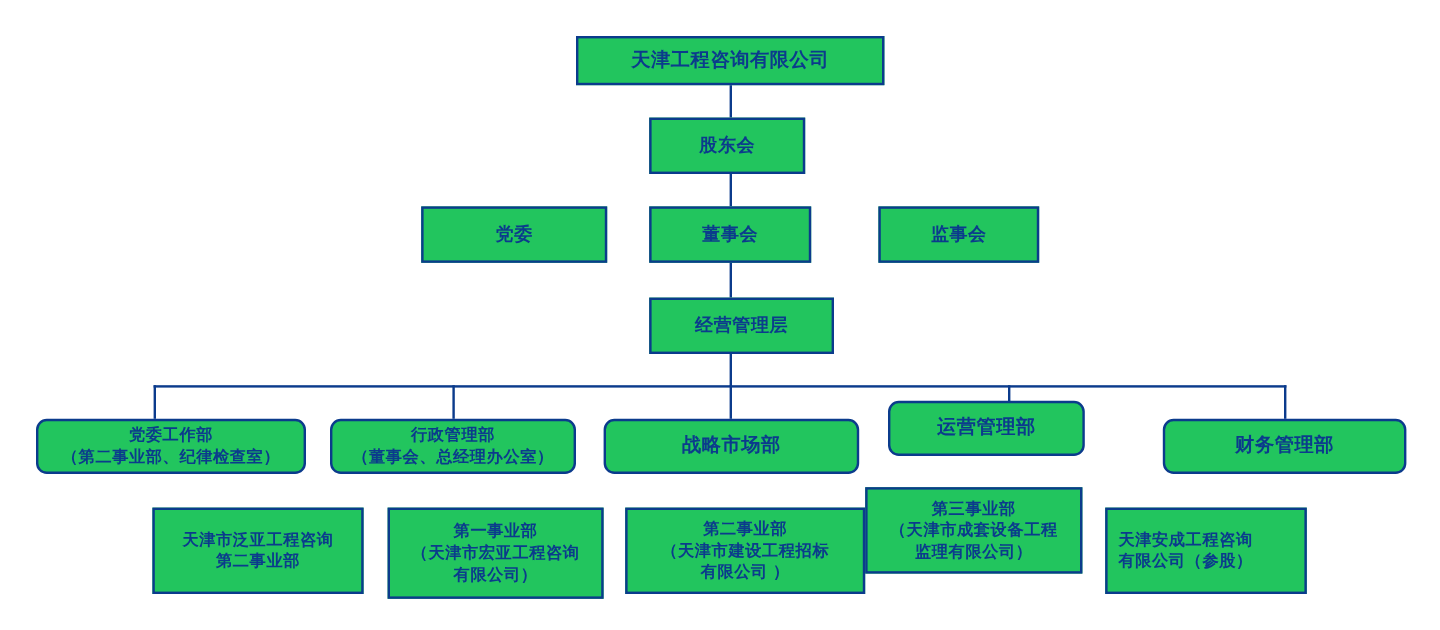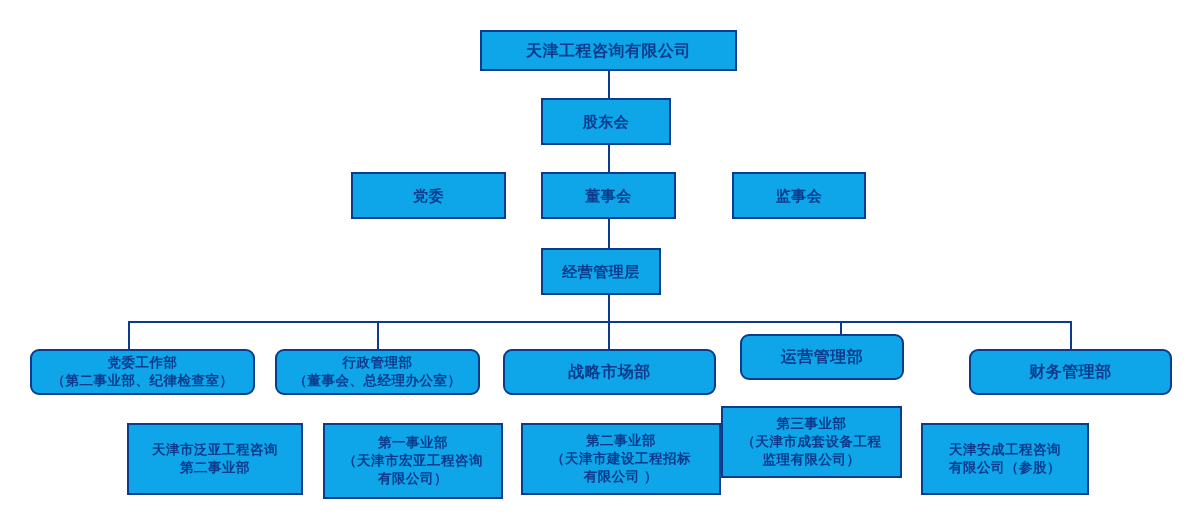--- a/index.html
+++ b/index.html
@@ -17,38 +17,38 @@
     height: 525px;
     background: #ffffff;
     overflow: hidden;
   }
 
   
   .node {
     position: absolute;
     box-sizing: border-box;
     border: 2px solid #0b3b8c;
-    background: #0ea5e9;
+    background: #22c55e;
     color: #0b3b8c;
     display: flex;
     align-items: center;
     justify-content: center;
     text-align: center;
     font-weight: bold;
     line-height: 1.32;
     letter-spacing: 0.5px;
     white-space: pre-line;
   }
   .node.rounded {
     border-radius: 9px;
   }
   .node.align-left {
     justify-content: flex-start;
     text-align: left;
-    padding-left: 26px;
+    padding-left: 9px;
   }
 
   
   .lvl-top      { font-size: 16px; }
   .lvl-mid      { font-size: 15px; }
   .lvl-mgmt     { font-size: 15px; }
   .dept-1line   { font-size: 16px; }
   .dept-2line   { font-size: 13.5px; }
   .sub-box      { font-size: 13.5px; }
 
@@ -74,21 +74,21 @@
   <div class="conn v" style="left:608px; top:145px; height:27px;"></div>
 
   <div class="node lvl-mid" style="left:351px; top:172px; width:155px; height:47px;">党委</div>
 
   <div class="node lvl-mid" style="left:541px; top:172px; width:135px; height:47px;">董事会</div>
 
   <div class="node lvl-mid" style="left:732px; top:172px; width:134px; height:47px;">监事会</div>
 
   <div class="conn v" style="left:608px; top:219px; height:29px;"></div>
 
-  <div class="node lvl-mgmt" style="left:541px; top:248px; width:120px; height:47px;">经营管理层</div>
+  <div class="node lvl-mgmt" style="left:541px; top:248px; width:154px; height:47px;">经营管理层</div>
 
   <div class="conn v" style="left:608px; top:295px; height:27px;"></div>
 
   <div class="conn h" style="left:128px; top:321px; width:944px;"></div>
 
   <div class="conn v" style="left:128px;  top:321px; height:28px;"></div>
   <div class="conn v" style="left:377px;  top:321px; height:28px;"></div>
   <div class="conn v" style="left:608px;  top:321px; height:28px;"></div>
   <div class="conn v" style="left:840px;  top:321px; height:28px;"></div>
   <div class="conn v" style="left:1070px; top:321px; height:28px;"></div>

